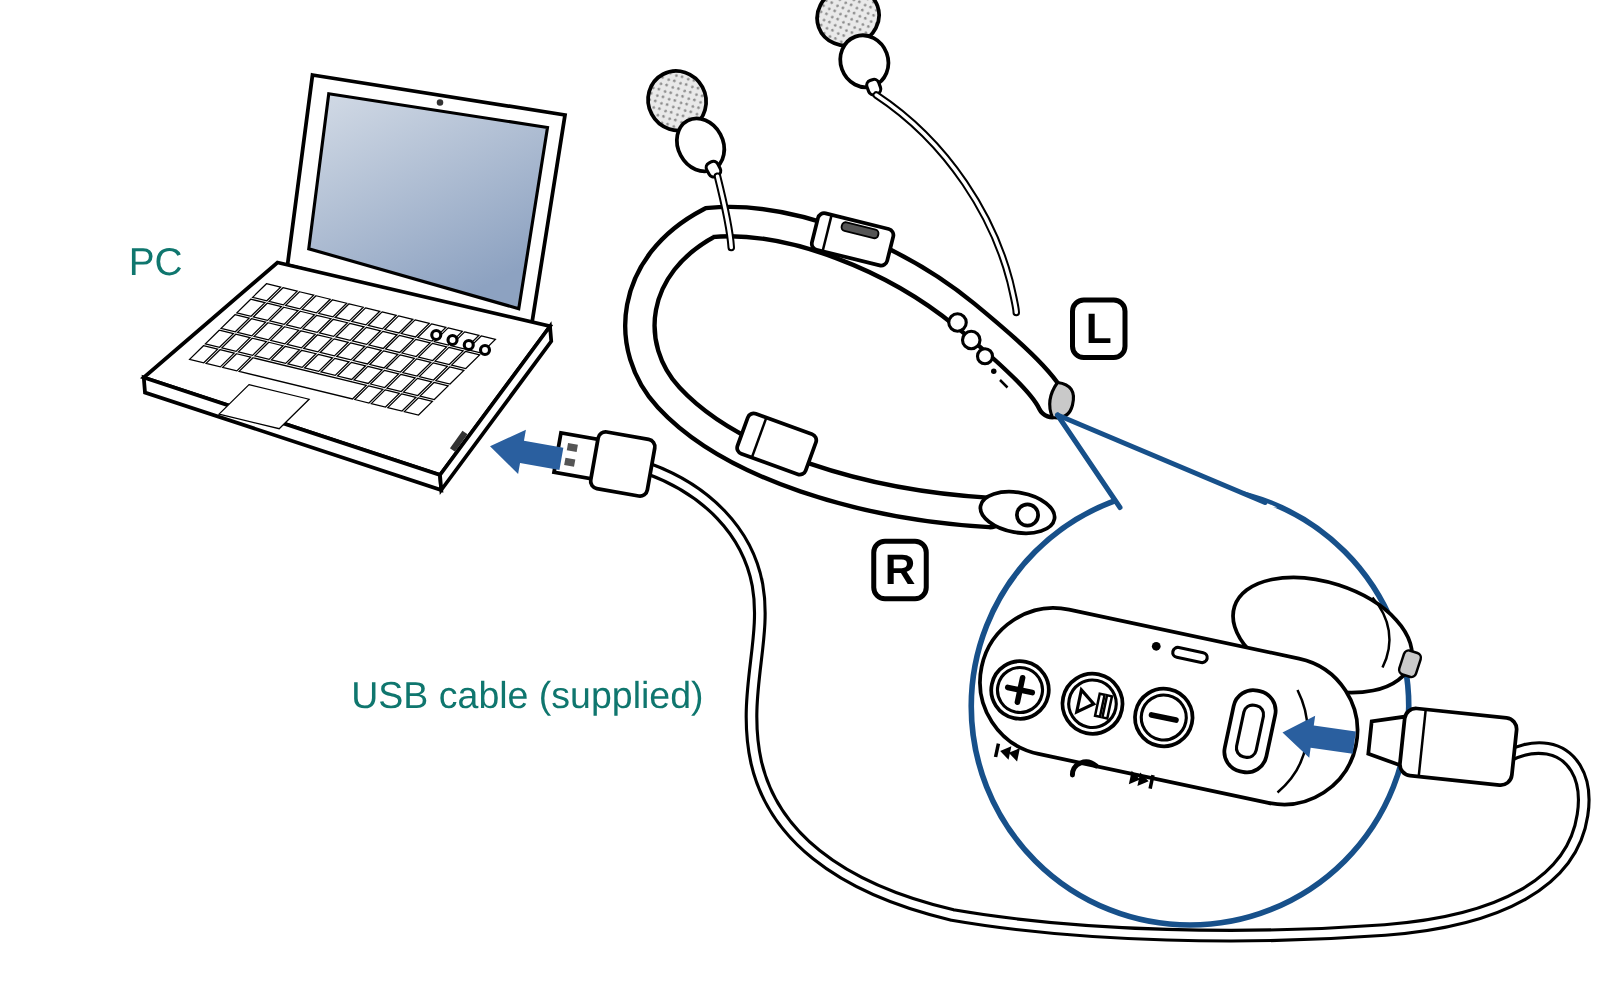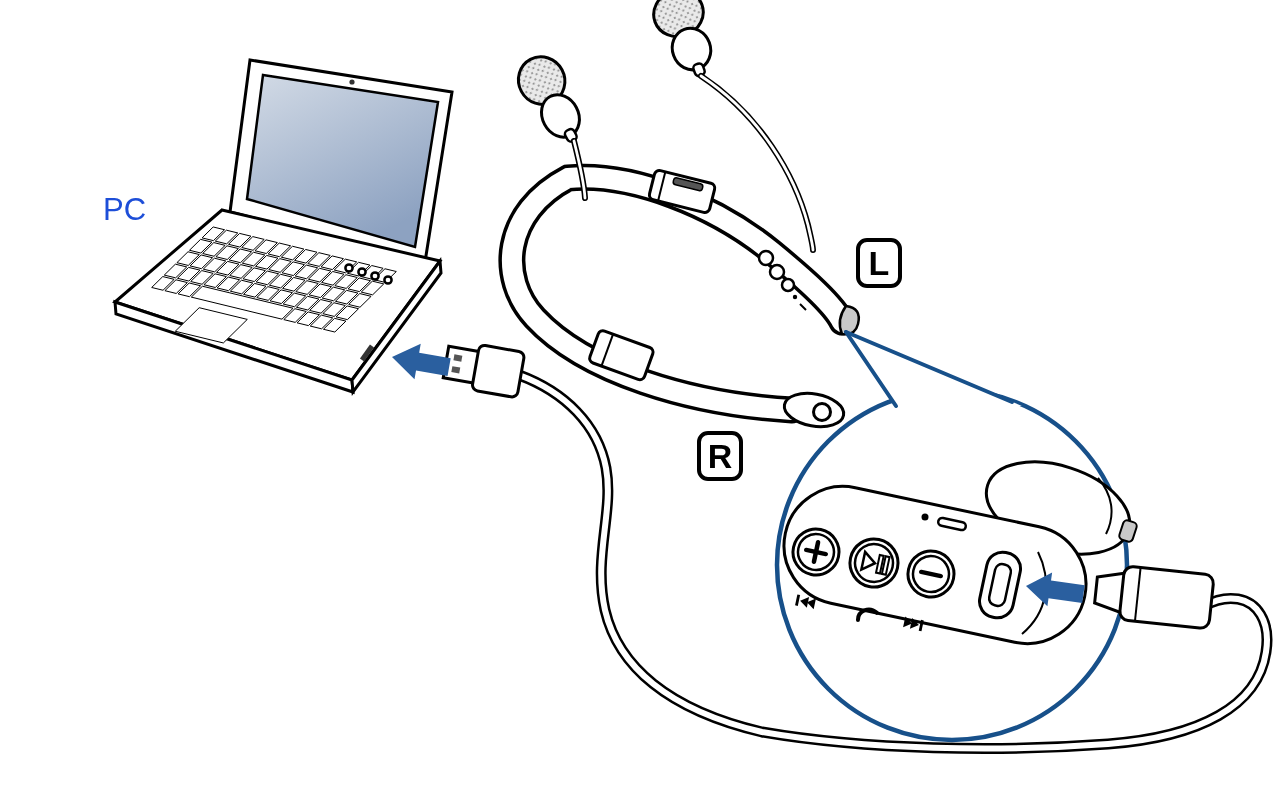--- a/index.html
+++ b/index.html
@@ -2,21 +2,21 @@
 <html style="--arrow-blue: #2a5f9f; --callout-blue: #17508a; --screen-top: #d3dbe6; --screen-bottom: #8da2c1;"><head>
 <meta charset="utf-8">
 <style>
   html,body { margin:0; padding:0; background:#ffffff; }
   .stage {
     position:relative; width:1281px; height:788px; background:#fff;
     font-family:"Liberation Sans", sans-serif; overflow:hidden;
   }
   .stage svg { position:absolute; left:0; top:0; }
   .label {
-    position:absolute; color:#1d4ed8; white-space:nowrap;
+    position:absolute; color:#0f766e; white-space:nowrap;
     font-family:"Liberation Sans", sans-serif;
   }
   .label-pc   { left:103px; top:192px; font-size:31px; }
   .label-cable{ left:281px; top:540px; font-size:30px; }
   .tag {
     position:absolute; box-sizing:border-box; width:46px; height:50px;
     border:4.5px solid #000; border-radius:11px; background:#fff;
     display:flex; align-items:center; justify-content:center;
     font-size:34px; font-weight:bold;
   }
@@ -275,19 +275,20 @@
     <polygon class="ol" points="0,-13 28,-20 28,20 0,13"></polygon>
     <rect class="ol" x="26" y="-27" width="90" height="54" rx="9"></rect>
     <line class="thin" x1="42" y1="-27" x2="42" y2="27"></line>
   </g>
   <g transform="translate(1026,586) rotate(8)">
     <polygon class="accent-fill" points="0,0 24,-17 24,-9 58,-9 58,9 24,9 24,17"></polygon>
   </g>
 </svg>
 
   <div class="label label-pc">PC</div>
+  <div class="label label-cable">USB cable (supplied)</div>
   <div class="tag tag-l">
     <span>L</span>
   </div>
   <div class="tag tag-r">
     <span>R</span>
   </div>
 </div>
 
 </body></html>

